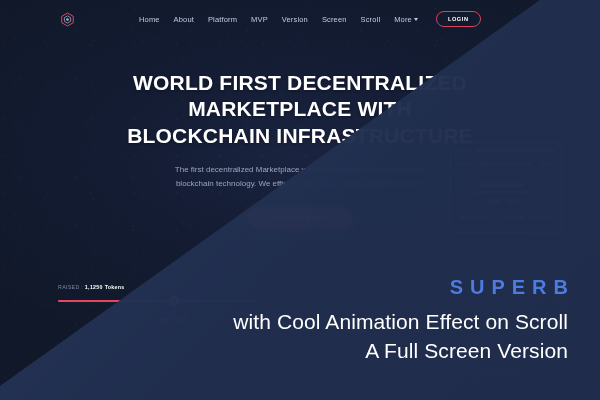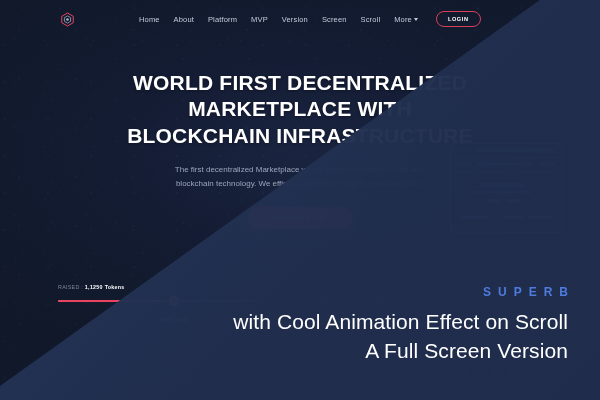--- a/index.html
+++ b/index.html
@@ -163,21 +163,21 @@
   }
   .diagonal-panel-sheen {
     position:absolute; inset:0; z-index:8; pointer-events:none;
     background:linear-gradient(135deg, rgba(44,62,100,.55) 0%, rgba(28,41,72,.25) 60%, rgba(24,35,62,.15) 100%);
     clip-path:polygon(540px 0, 600px 0, 600px 400px, 0 400px, 0 386px);
   }
 
   
   .promo { position:absolute; right:32px; bottom:34px; z-index:9; text-align:right; }
   .promo-kicker {
-    color:#4d7ce0; font-size:12px; font-weight:700;
+    color:#4d7ce0; font-size:20px; font-weight:700;
     letter-spacing:7px; margin-right:-7px; margin-bottom:9px;
   }
   .promo-line {
     color:#ffffff; font-size:21px; font-weight:400; line-height:1.38;
     letter-spacing:.1px; white-space:nowrap;
   }
 </style>
 </head>
 <body>
 

